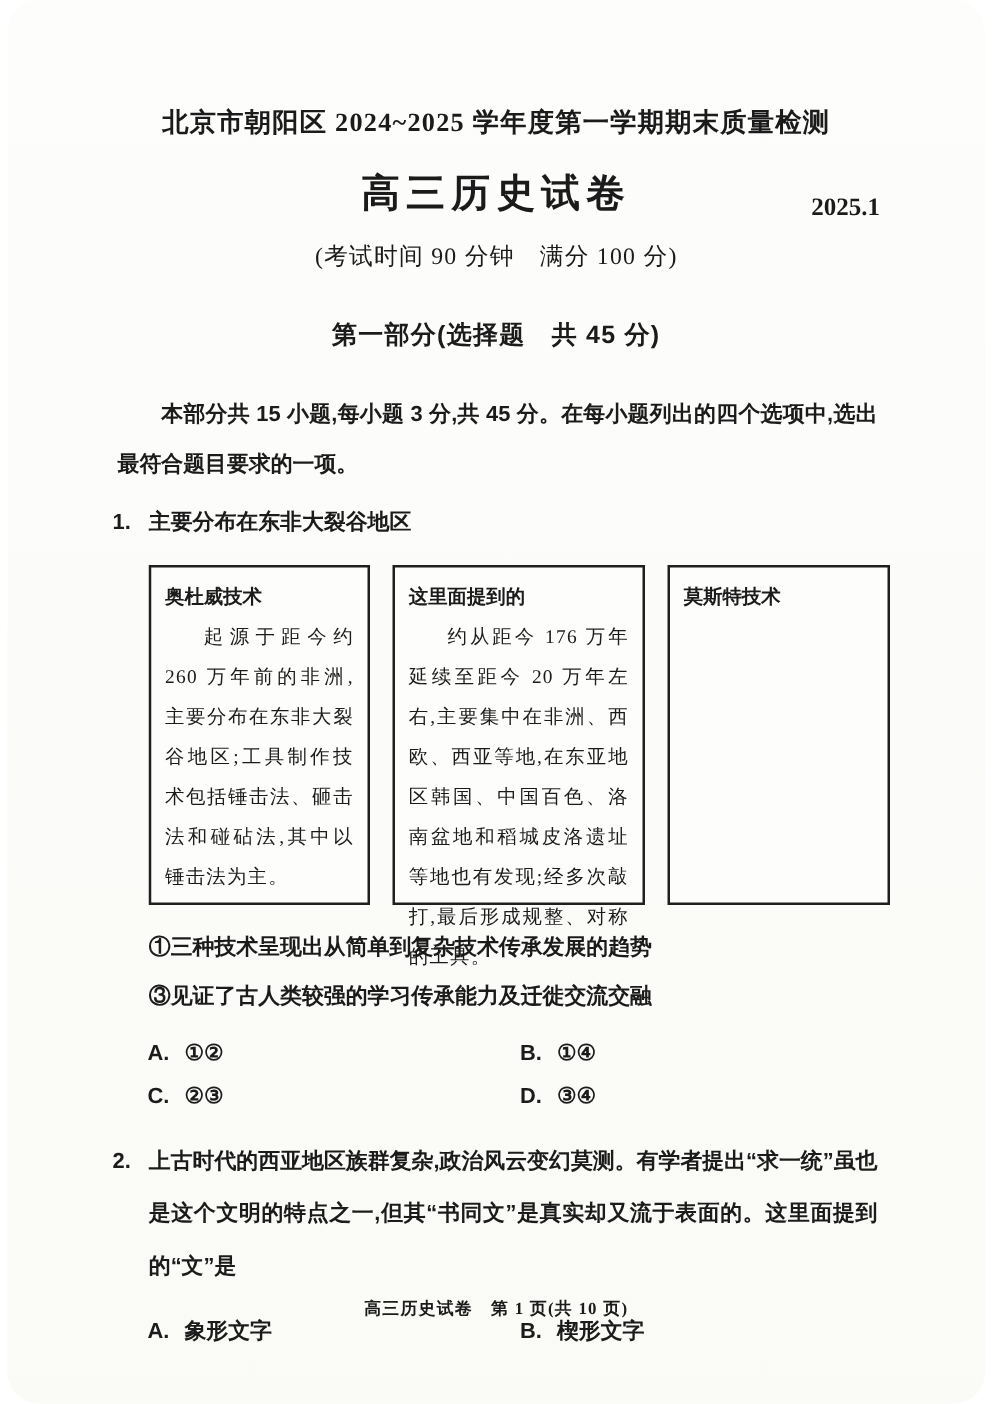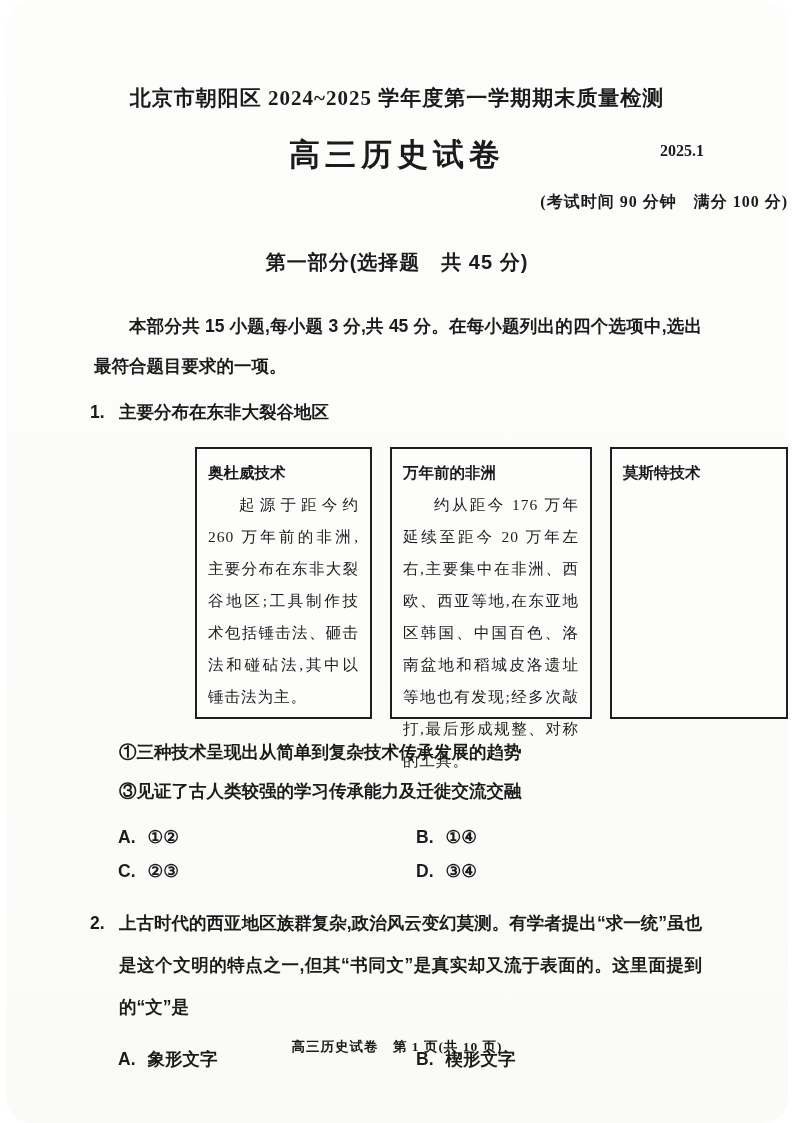--- a/index.html
+++ b/index.html
@@ -34,31 +34,31 @@
   .page-title {
     text-align: center;
     font-size: 31px;
     font-weight: 800;
     letter-spacing: 5px;
     line-height: 50px;
   }
   .exam-date {
     position: absolute;
     right: 84px;
-    bottom: 20px;
-    font-family: "Liberation Serif", serif;
-    font-size: 16px;
+    bottom: 2px;
+    font-family: "Liberation Serif", serif;
+    font-size: 20px;
     font-weight: 600;
   }
   .exam-info {
     margin-top: 12px;
-    text-align: right;
-    font-family: "Liberation Serif", serif;
-    font-weight: 700;
-    font-size: 16px;
+    text-align: center;
+    font-family: "Liberation Serif", serif;
+    font-weight: 400;
+    font-size: 19px;
     letter-spacing: 1px;
   }
   .section-heading {
     margin-top: 36px;
     text-align: center;
     font-size: 20px;
     font-weight: 700;
     letter-spacing: 1px;
   }
 
@@ -81,21 +81,20 @@
     line-height: 40px;
   }
   .q-num { flex: none; width: 29px; }
   .q-stem { flex: 1; text-align: justify; }
 
   
   .boxes {
     display: flex;
     gap: 18px;
     margin: 15px 0 0 113px;
-    justify-content: flex-end;
   }
   .tech-box {
     box-sizing: border-box;
     height: 272px;
     border: 2px solid #1f1f1f;
     padding: 8px 11px;
     font-family: "Liberation Serif", serif;
     font-size: 15.5px;
     line-height: 32px;
     background: #fdfdfc;
@@ -171,21 +170,21 @@
       <span class="q-stem">主要分布在东非大裂谷地区</span>
     </div>
   </div>
 
   <div class="boxes">
     <div class="tech-box b1">
       <span class="box-title">奥杜威技术</span>
       <span class="box-body">起源于距今约 260 万年前的非洲,主要分布在东非大裂谷地区;工具制作技术包括锤击法、砸击法和碰砧法,其中以锤击法为主。</span>
     </div>
     <div class="tech-box b2">
-      <span class="box-title">万年前的非洲</span>
+      <span class="box-title">这里面提到的</span>
       <span class="box-body">约从距今 176 万年延续至距今 20 万年左右,主要集中在非洲、西欧、西亚等地,在东亚地区韩国、中国百色、洛南盆地和稻城皮洛遗址等地也有发现;经多次敲打,最后形成规整、对称的工具。</span>
     </div>
     <div class="tech-box b3">
       <span class="box-title">莫斯特技术</span>
     </div>
   </div>
 
   <div class="statements">
     <div>①三种技术呈现出从简单到复杂技术传承发展的趋势</div>
     <div>③见证了古人类较强的学习传承能力及迁徙交流交融</div>

